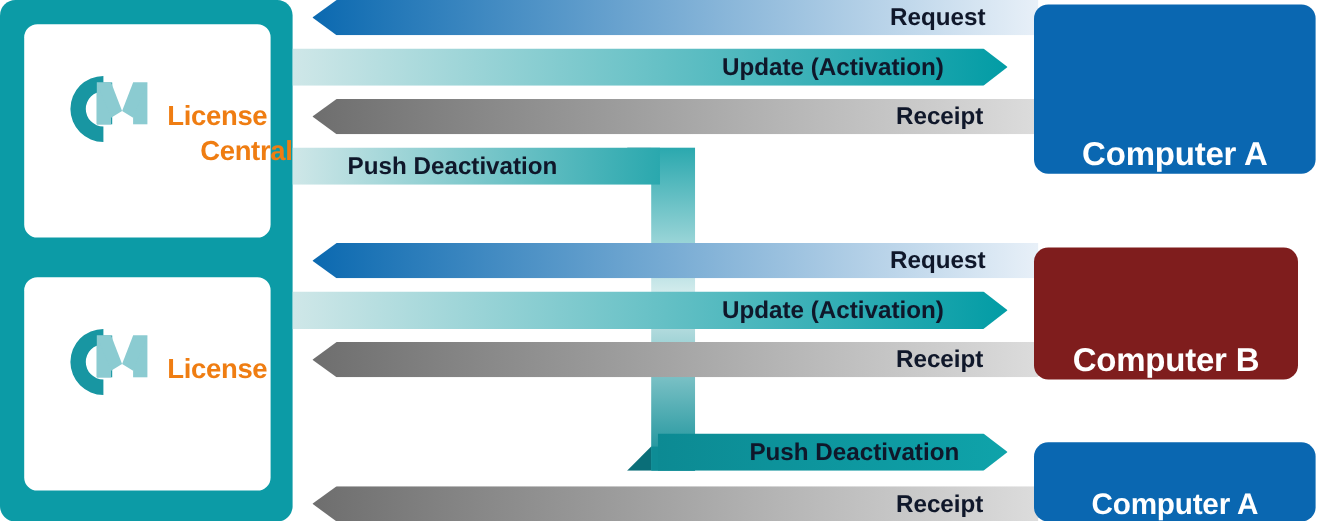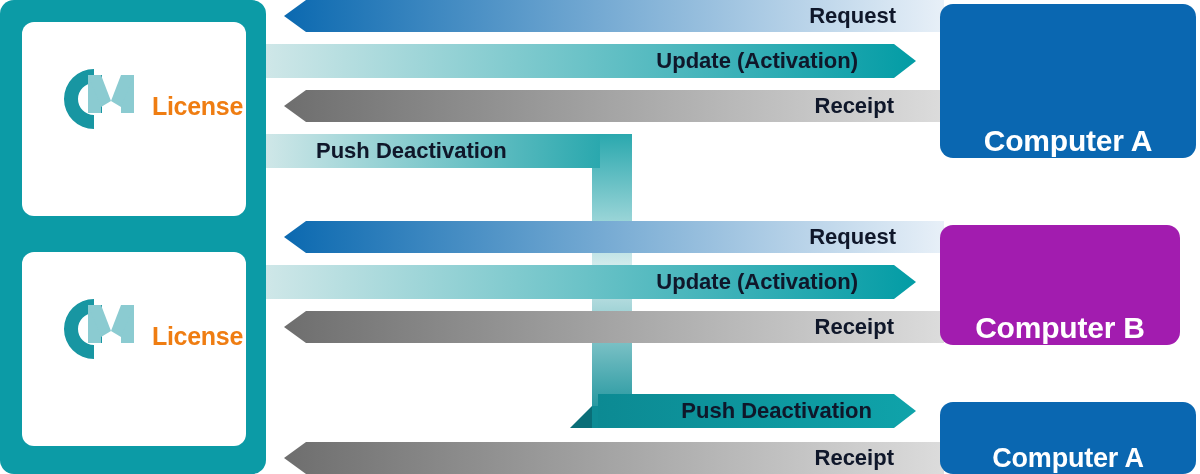--- a/index.html
+++ b/index.html
@@ -119,20 +119,21 @@
         <rect x="46" y="16" width="14" height="38" fill="#1896A2"></rect>
         <g fill="#8BCBD1">
           <rect x="46" y="16" width="13" height="38"></rect>
           <rect x="79" y="16" width="13" height="38"></rect>
           <polygon points="46,16 59,16 69,42 59,48"></polygon>
           <polygon points="92,16 79,16 69,42 79,48"></polygon>
         </g>
       </svg>
       <div class="logo-text">
         <span class="l1">License</span>
+        <span class="l2">Central</span>
       </div>
     </div>
   </div>
 
   <div class="logo-card bot">
     <div class="logo-wrap">
       <svg class="logo-mark" viewBox="0 0 110 80">
         <path d="M52 10 A30 30 0 1 0 52 70 L52 56 A16 16 0 1 1 52 24 Z" fill="#1896A2"></path>
         <rect x="46" y="16" width="14" height="38" fill="#1896A2"></rect>
         <g fill="#8BCBD1">
@@ -290,21 +291,21 @@
           </svg>
         </div>
         <div class="band-label lbl-right" style="font-size: 22px; padding-right: 50px;">Receipt</div>
       </div>
     </div>
 
   <div id="computers">
       <div class="comp" style="left: 940px; top: 4px; width: 256px; height: 154px; background: rgb(10, 103, 177); font-size: 30px;">
         <span>Computer A</span>
       </div>
-      <div class="comp" style="left: 940px; top: 225px; width: 240px; height: 120px; background: #a21caf; font-size: 30px;">
+      <div class="comp" style="left: 940px; top: 225px; width: 240px; height: 120px; background: #7f1d1d; font-size: 30px;">
         <span>Computer B</span>
       </div>
       <div class="comp" style="left: 940px; top: 402px; width: 256px; height: 72px; background: rgb(10, 103, 177); font-size: 27px;">
         <span>Computer A</span>
       </div>
     </div>
 
 </div>
 
 </body></html>

